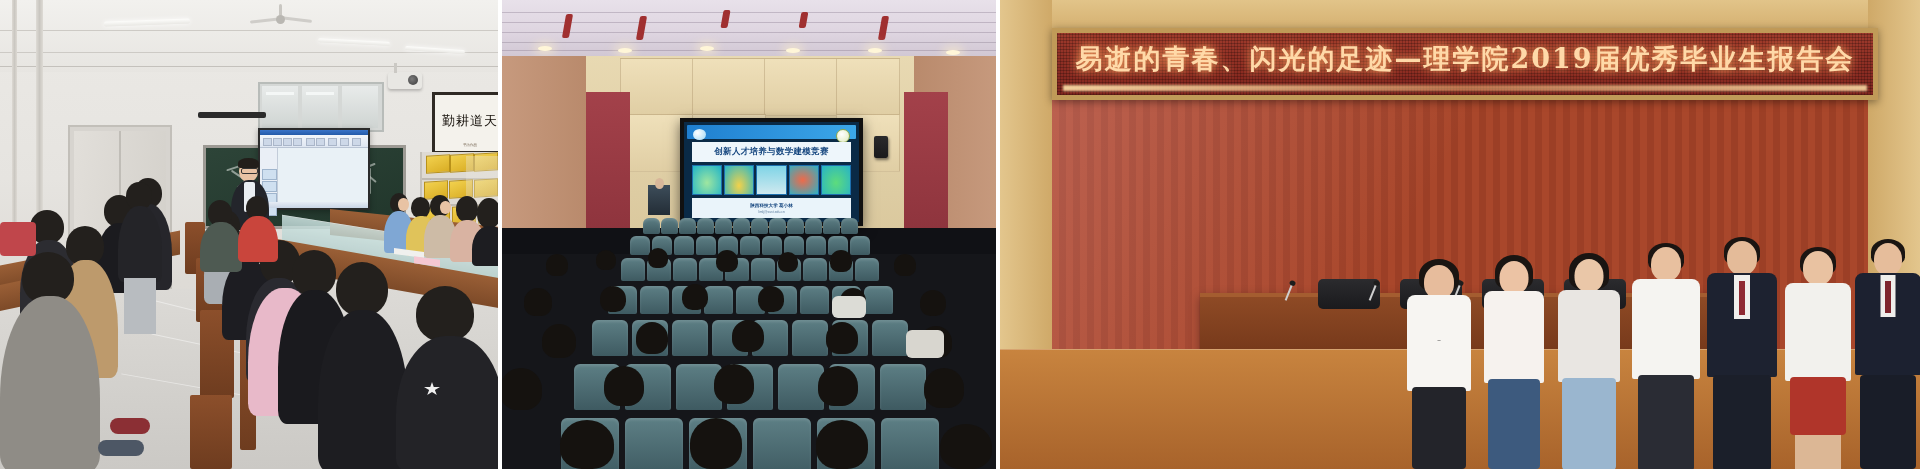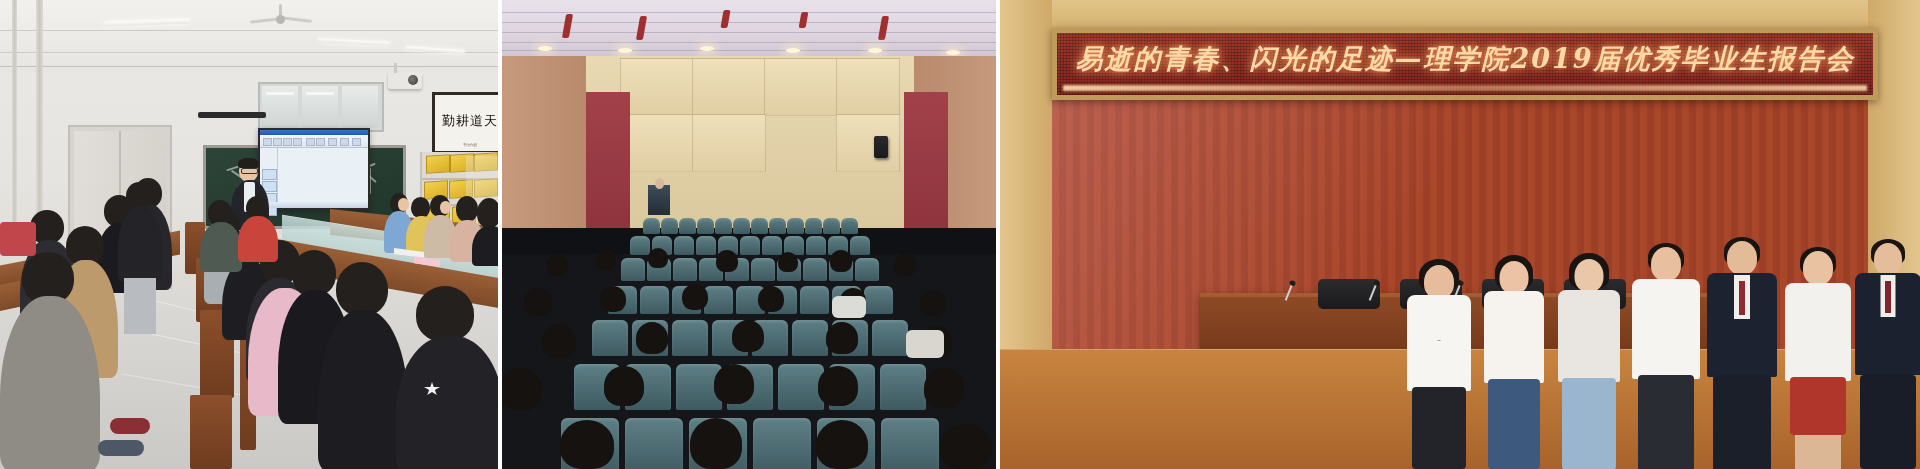--- a/index.html
+++ b/index.html
@@ -122,21 +122,21 @@
   .aud-head{position:absolute;border-radius:50% 50% 40% 40%;background:#15120f;}
 
   
   .hall-bg{position:absolute;inset:0;background:#8a4a28;}
   .hall-wood-top{position:absolute;left:0;top:0;width:920px;height:34px;
      background:linear-gradient(180deg,#e2c489,#d2ad6d);}
   .hall-side{position:absolute;top:0;bottom:0;width:52px;
      background:linear-gradient(90deg,#e3c68d,#cfa968);}
   .hall-side.r{right:0;background:linear-gradient(270deg,#e3c68d,#cfa968);}
   .banner-frame{position:absolute;left:52px;top:28px;width:816px;height:62px;
-     background:#8c2c24;border:5px solid #c09a58;box-shadow:0 2px 8px rgba(0,0,0,.4);font-style:italic;}
+     background:#8c2c24;border:5px solid #c09a58;box-shadow:0 2px 8px rgba(0,0,0,.4);}
   .banner-led{position:absolute;inset:0;background:
      repeating-linear-gradient(0deg,rgba(0,0,0,.22) 0 1px,rgba(0,0,0,0) 1px 3px),
      repeating-linear-gradient(90deg,rgba(0,0,0,.18) 0 1px,rgba(0,0,0,0) 1px 3px),
      linear-gradient(180deg,#9d3a2c,#7e241e);}
   .banner-text{position:absolute;left:0;right:0;top:8px;text-align:center;color:#ffd9a8;
      font-size:27px;font-weight:bold;letter-spacing:2px;font-family:"DejaVu Serif",serif;
      text-shadow:0 0 8px rgba(255,180,110,.9),0 0 16px rgba(255,120,60,.55);white-space:nowrap;}
   .banner-glow{position:absolute;left:6px;right:6px;bottom:4px;height:6px;
      background:linear-gradient(90deg,rgba(255,225,170,.9),rgba(255,200,130,.5),rgba(255,225,170,.85));
      filter:blur(1px);}
@@ -413,20 +413,40 @@
 
     <div class="side-wood" style="left:0"></div>
     <div class="side-wood r" style="right:0"></div>
     <div class="speaker" style="left:104px;top:136px"></div>
     <div class="speaker" style="left:374px;top:136px"></div>
     <div class="stage-red" style="left:86px;top:92px;width:44px;height:140px"></div>
     <div class="stage-red" style="left:404px;top:92px;width:44px;height:140px"></div>
     <div class="stagefront"></div>
     <div style="position:absolute;left:0;top:228px;width:500px;height:26px;background:#101115"></div>
 
+    <div class="bigscreen">
+      <div class="bs-top">
+        <div class="bs-logo"></div>
+        <div class="bs-seal"></div>
+      </div>
+      <div class="bs-titlebox">
+        <span class="bs-title">创新人才培养与数学建模竞赛</span>
+      </div>
+      <div class="bs-strip">
+        <div class="th1"></div>
+        <div class="th2"></div>
+        <div class="th3"></div>
+        <div class="th4"></div>
+        <div class="th5"></div>
+      </div>
+      <div class="bs-foot">
+        <div class="bs-author">陕西科技大学   葛小林</div>
+        <div class="bs-mail">limlj@sust.edu.cn</div>
+      </div>
+    </div>
 
     <div class="podium"></div>
     <div style="position:absolute;left:155px;top:178px;width:9px;height:11px;border-radius:50%;background:#d8b79a"></div>
 
     <div class="seatrow" style="top:218px;gap:1px">
       <div class="seat" style="width:17px;height:16px"></div>
         <div class="seat" style="width:17px;height:16px"></div>
       <div class="seat" style="width:17px;height:16px"></div>
         <div class="seat" style="width:17px;height:16px"></div>
       <div class="seat" style="width:17px;height:16px"></div>

